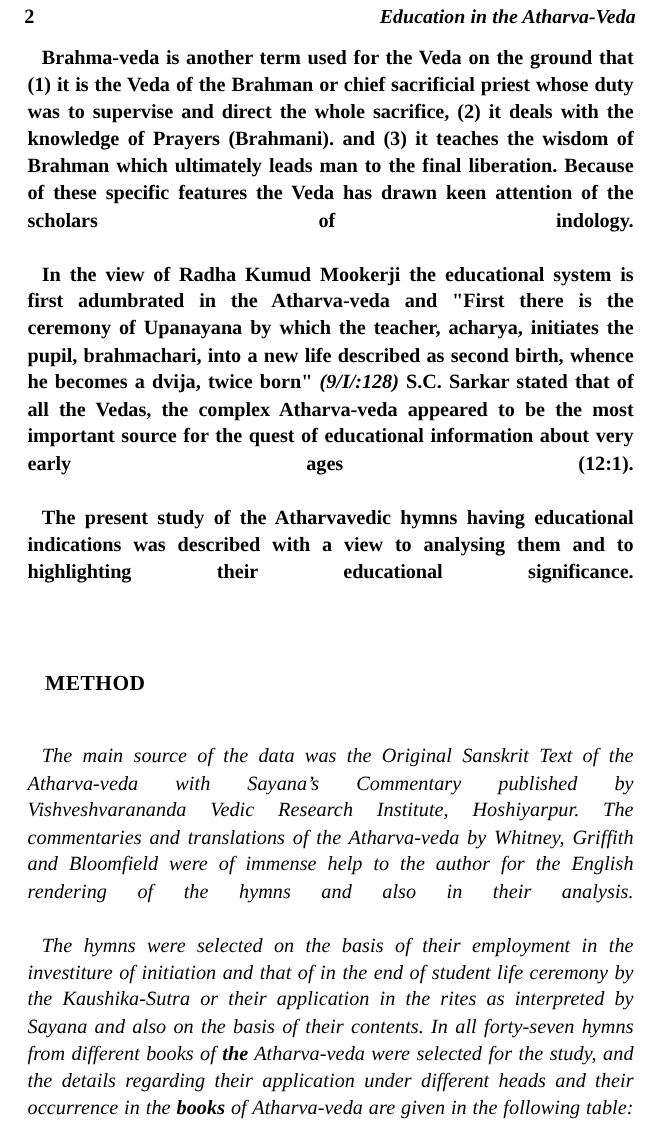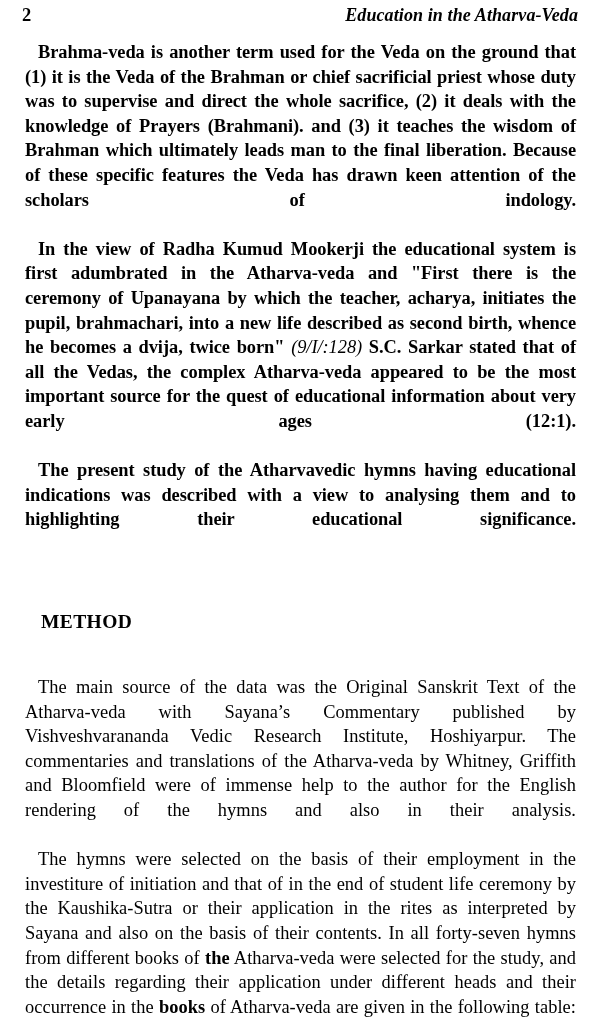--- a/index.html
+++ b/index.html
@@ -61,24 +61,25 @@
     line-height: 24.6px;
     font-weight: bold;
     letter-spacing: -0.05px;
     word-spacing: .2px;
     hyphens: manual;
   }
   
   p.para.regular {
     font-weight: normal;
     letter-spacing: .05px;
+    font-style: italic;
   }
   .cite {
     font-style: italic;
-    font-weight: normal;
+    font-weight: bold;
   }
   .semi {
     font-weight: bold;
   }
 
   h2.sect {
     margin: 16px;
     font-size: 19.5px;
     font-weight: bold;
     letter-spacing: .4px;

